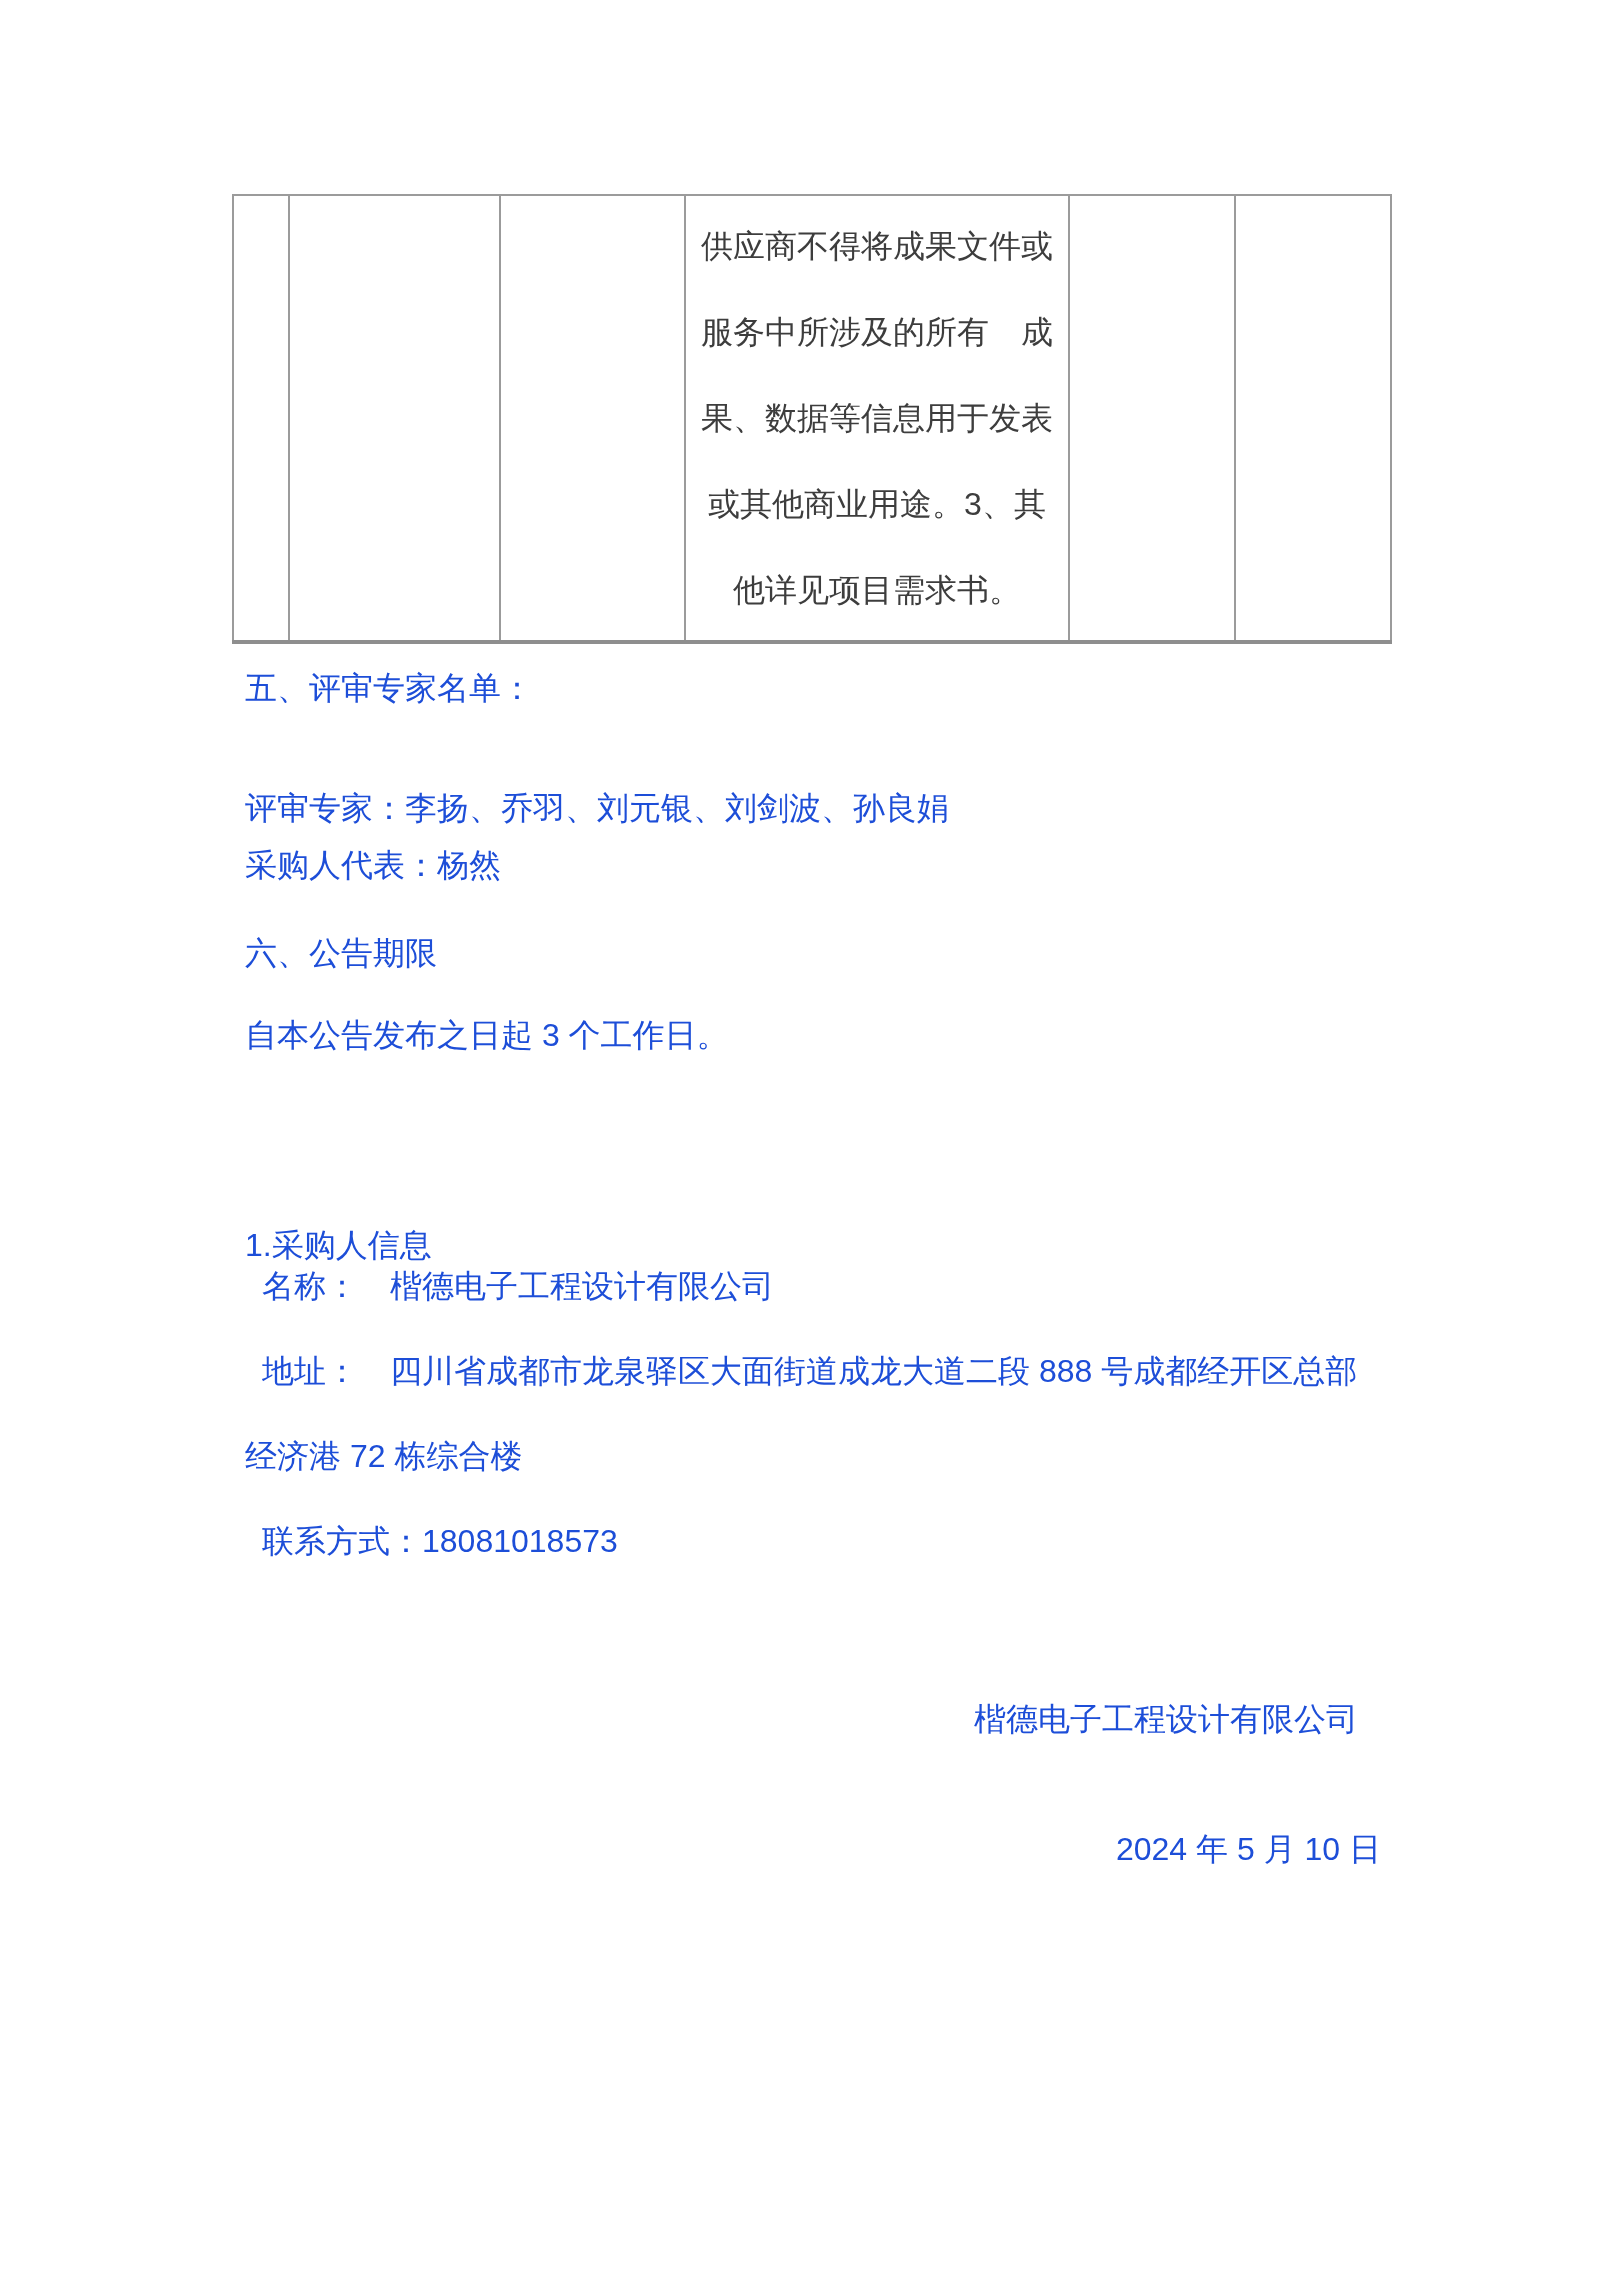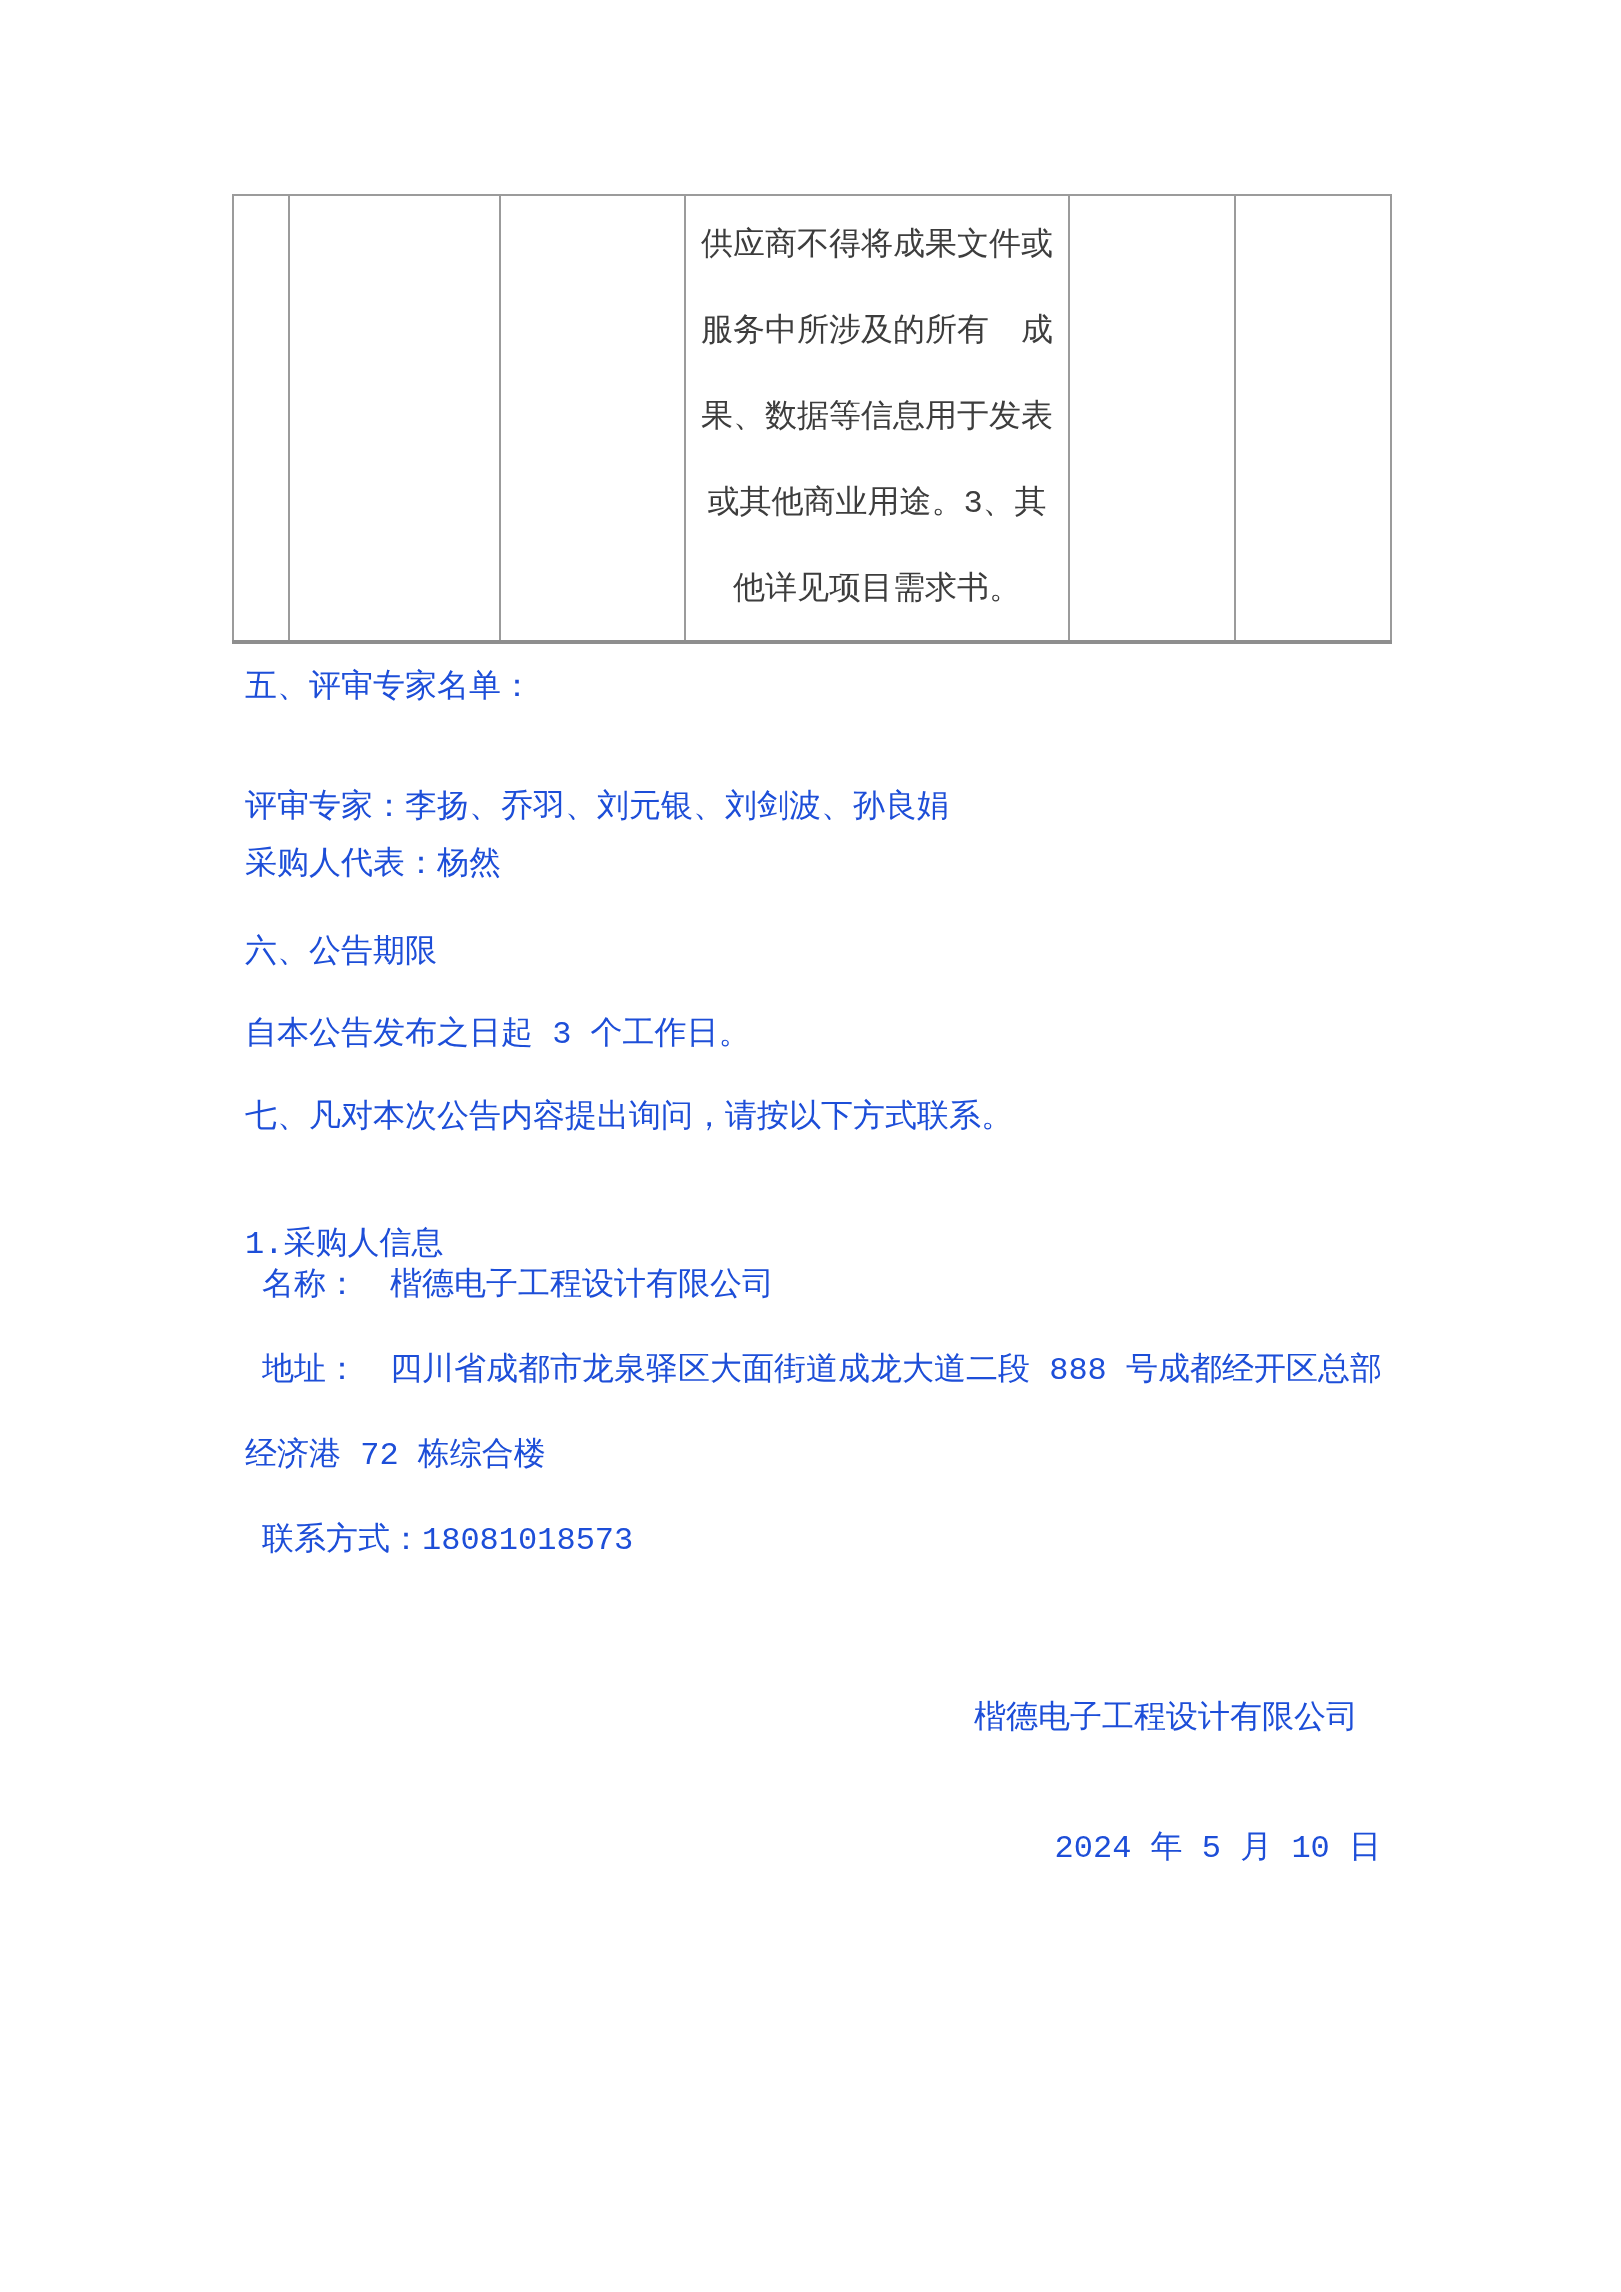--- a/index.html
+++ b/index.html
@@ -5,21 +5,21 @@
   html, body {
     margin: 0;
     padding: 0;
     background: #ffffff;
   }
   .page {
     position: relative;
     width: 1621px;
     height: 2293px;
     background: #ffffff;
-    font-family: Liberation Mono, monospace;
+    font-family: Liberation Sans, sans-serif;
     color: #3d3d3d;
     overflow: hidden;
   }
   table.doc-table {
     position: absolute;
     left: 232px;
     top: 194px;
     width: 1158px;
     height: 450px;
     border-collapse: collapse;
@@ -97,21 +97,20 @@
   <div class="para p1">五、评审专家名单：</div>
 
   <div class="para p2">评审专家：李扬、乔羽、刘元银、刘剑波、孙良娟</div>
 
   <div class="para p3">采购人代表：杨然</div>
 
   <div class="para p4">六、公告期限</div>
 
   <div class="para p5">自本公告发布之日起 3 个工作日。</div>
 
-  <div class="para p6">七、凡对本次公告内容提出询问，请按以下方式联系。</div>
 
   <div class="para p7">1.采购人信息</div>
 
   <div class="para p8 indent">名称：　楷德电子工程设计有限公司</div>
 
   <div class="para p9 indent">地址：　四川省成都市龙泉驿区大面街道成龙大道二段 888 号成都经开区总部</div>
 
   <div class="para p10">经济港 72 栋综合楼</div>
 
   <div class="para p11 indent">联系方式：18081018573</div>

